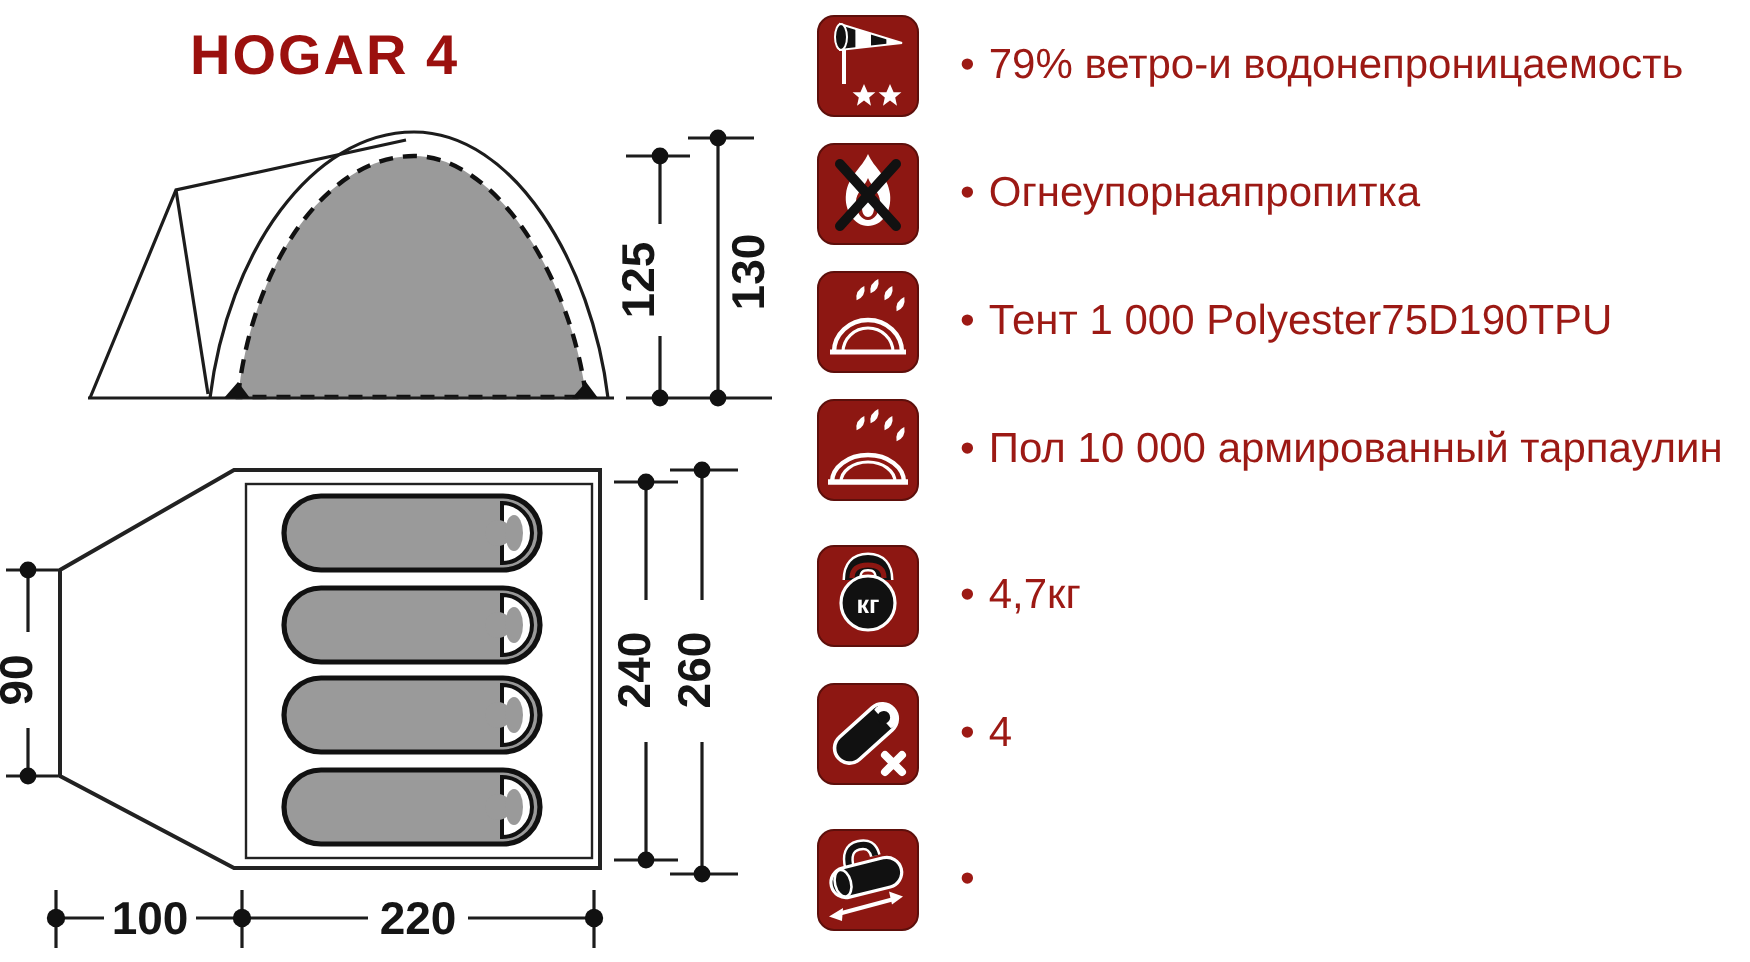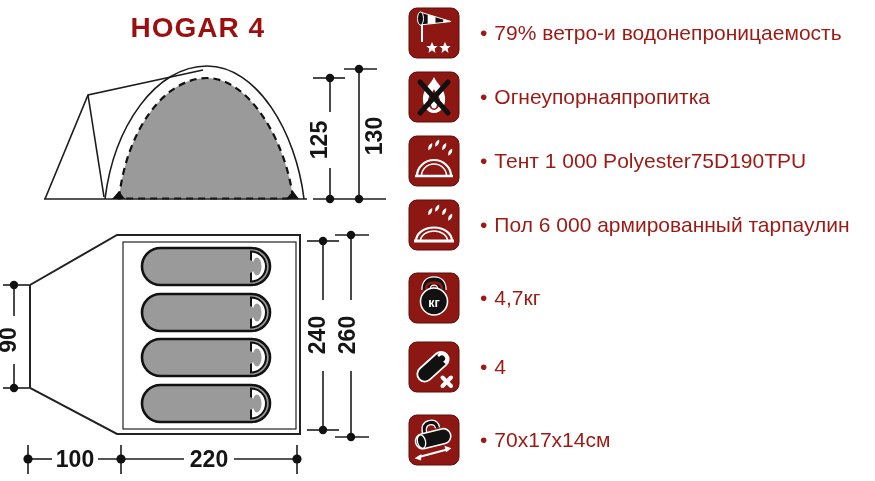--- a/index.html
+++ b/index.html
@@ -6,21 +6,21 @@
     --red-text:#9C1914;
     --red-title:#9B100E;
     --icon-bg:#8D1712;
     --line:#1c1c1c;
     --gray:#9A9A9A;
   }
   *{margin:0;padding:0;box-sizing:border-box;}
   html,body{width:875px;height:481px;background:#fff;overflow:hidden;}
   body{position:relative;font-family:"Liberation Sans",sans-serif;}
   .title{
-    position:absolute;left:95px;top:12px;width:170px;text-align:right;
+    position:absolute;left:95px;top:12px;width:170px;text-align:left;
     font-size:28px;font-weight:bold;color:var(--red-title);letter-spacing:1px;
   }
   .diagram-svg{position:absolute;left:0;top:0;}
   .dim-text{font-family:"Liberation Sans",sans-serif;font-size:23px;font-weight:600;fill:#151515;}
   .feature-row{
     position:absolute;left:408px;display:flex;align-items:center;height:54px;
   }
   .feature-icon{width:52px;height:52px;flex:0 0 52px;}
   .feature-text{
     margin-left:20px;font-size:21px;color:var(--red-text);white-space:nowrap;
@@ -198,21 +198,21 @@
     <line x1="6" y1="42" x2="46" y2="42" stroke="#fff" stroke-width="2.8"></line>
     <g fill="#fff">
       <path transform="translate(22 13) rotate(28)" d="M0,-4.6 Q3.2,-0.5 0,3.6 Q-3.2,-0.5 0,-4.6"></path>
       <path transform="translate(29 9.5) rotate(28)" d="M0,-4.6 Q3.2,-0.5 0,3.6 Q-3.2,-0.5 0,-4.6"></path>
       <path transform="translate(36 13) rotate(28)" d="M0,-4.6 Q3.2,-0.5 0,3.6 Q-3.2,-0.5 0,-4.6"></path>
       <path transform="translate(42 18.5) rotate(28)" d="M0,-4.6 Q3.2,-0.5 0,3.6 Q-3.2,-0.5 0,-4.6"></path>
     </g>
   </svg>
   <div class="feature-text">
     <span class="bullet">•</span>
-    <span>Пол 6 000 армированный тарпаулин</span>
+    <span>Пол 10 000 армированный тарпаулин</span>
   </div>
 </div>
 
 <div class="feature-row r5">
   <svg class="feature-icon" viewBox="0 0 52 52">
     <rect x="1" y="1" width="50" height="50" rx="8" fill="var(--icon-bg)" stroke="#5d0f0b" stroke-width="1"></rect>
     <path d="M18,18 Q18,9 26,9 Q34,9 34,18" fill="none" stroke="#fff" stroke-width="9.5"></path>
     <path d="M18,18 Q18,9 26,9 Q34,9 34,18" fill="none" stroke="#111" stroke-width="7"></path>
     <path d="M18,17 Q18,10.5 26,10.5 Q34,10.5 34,17" fill="none" stroke="var(--icon-bg)" stroke-width="2.6"></path>
     <circle cx="26" cy="29.5" r="13.5" fill="#111" stroke="#fff" stroke-width="1.6"></circle>
@@ -250,15 +250,14 @@
       <ellipse cx="13" cy="24.5" rx="4" ry="6.8" fill="none" stroke="#fff" stroke-width="1.3"></ellipse>
     </g>
     <g>
       <line x1="11" y1="43" x2="39" y2="35.5" stroke="#fff" stroke-width="2"></line>
       <polygon points="6.5,44.3 13.5,40 13,46.5" fill="#fff"></polygon>
       <polygon points="43.5,34.3 36.5,31.8 38,38.2" fill="#fff"></polygon>
     </g>
   </svg>
   <div class="feature-text">
     <span class="bullet">•</span>
-    <span>70x17x14см</span>
   </div>
 </div>
 
 </body></html>

